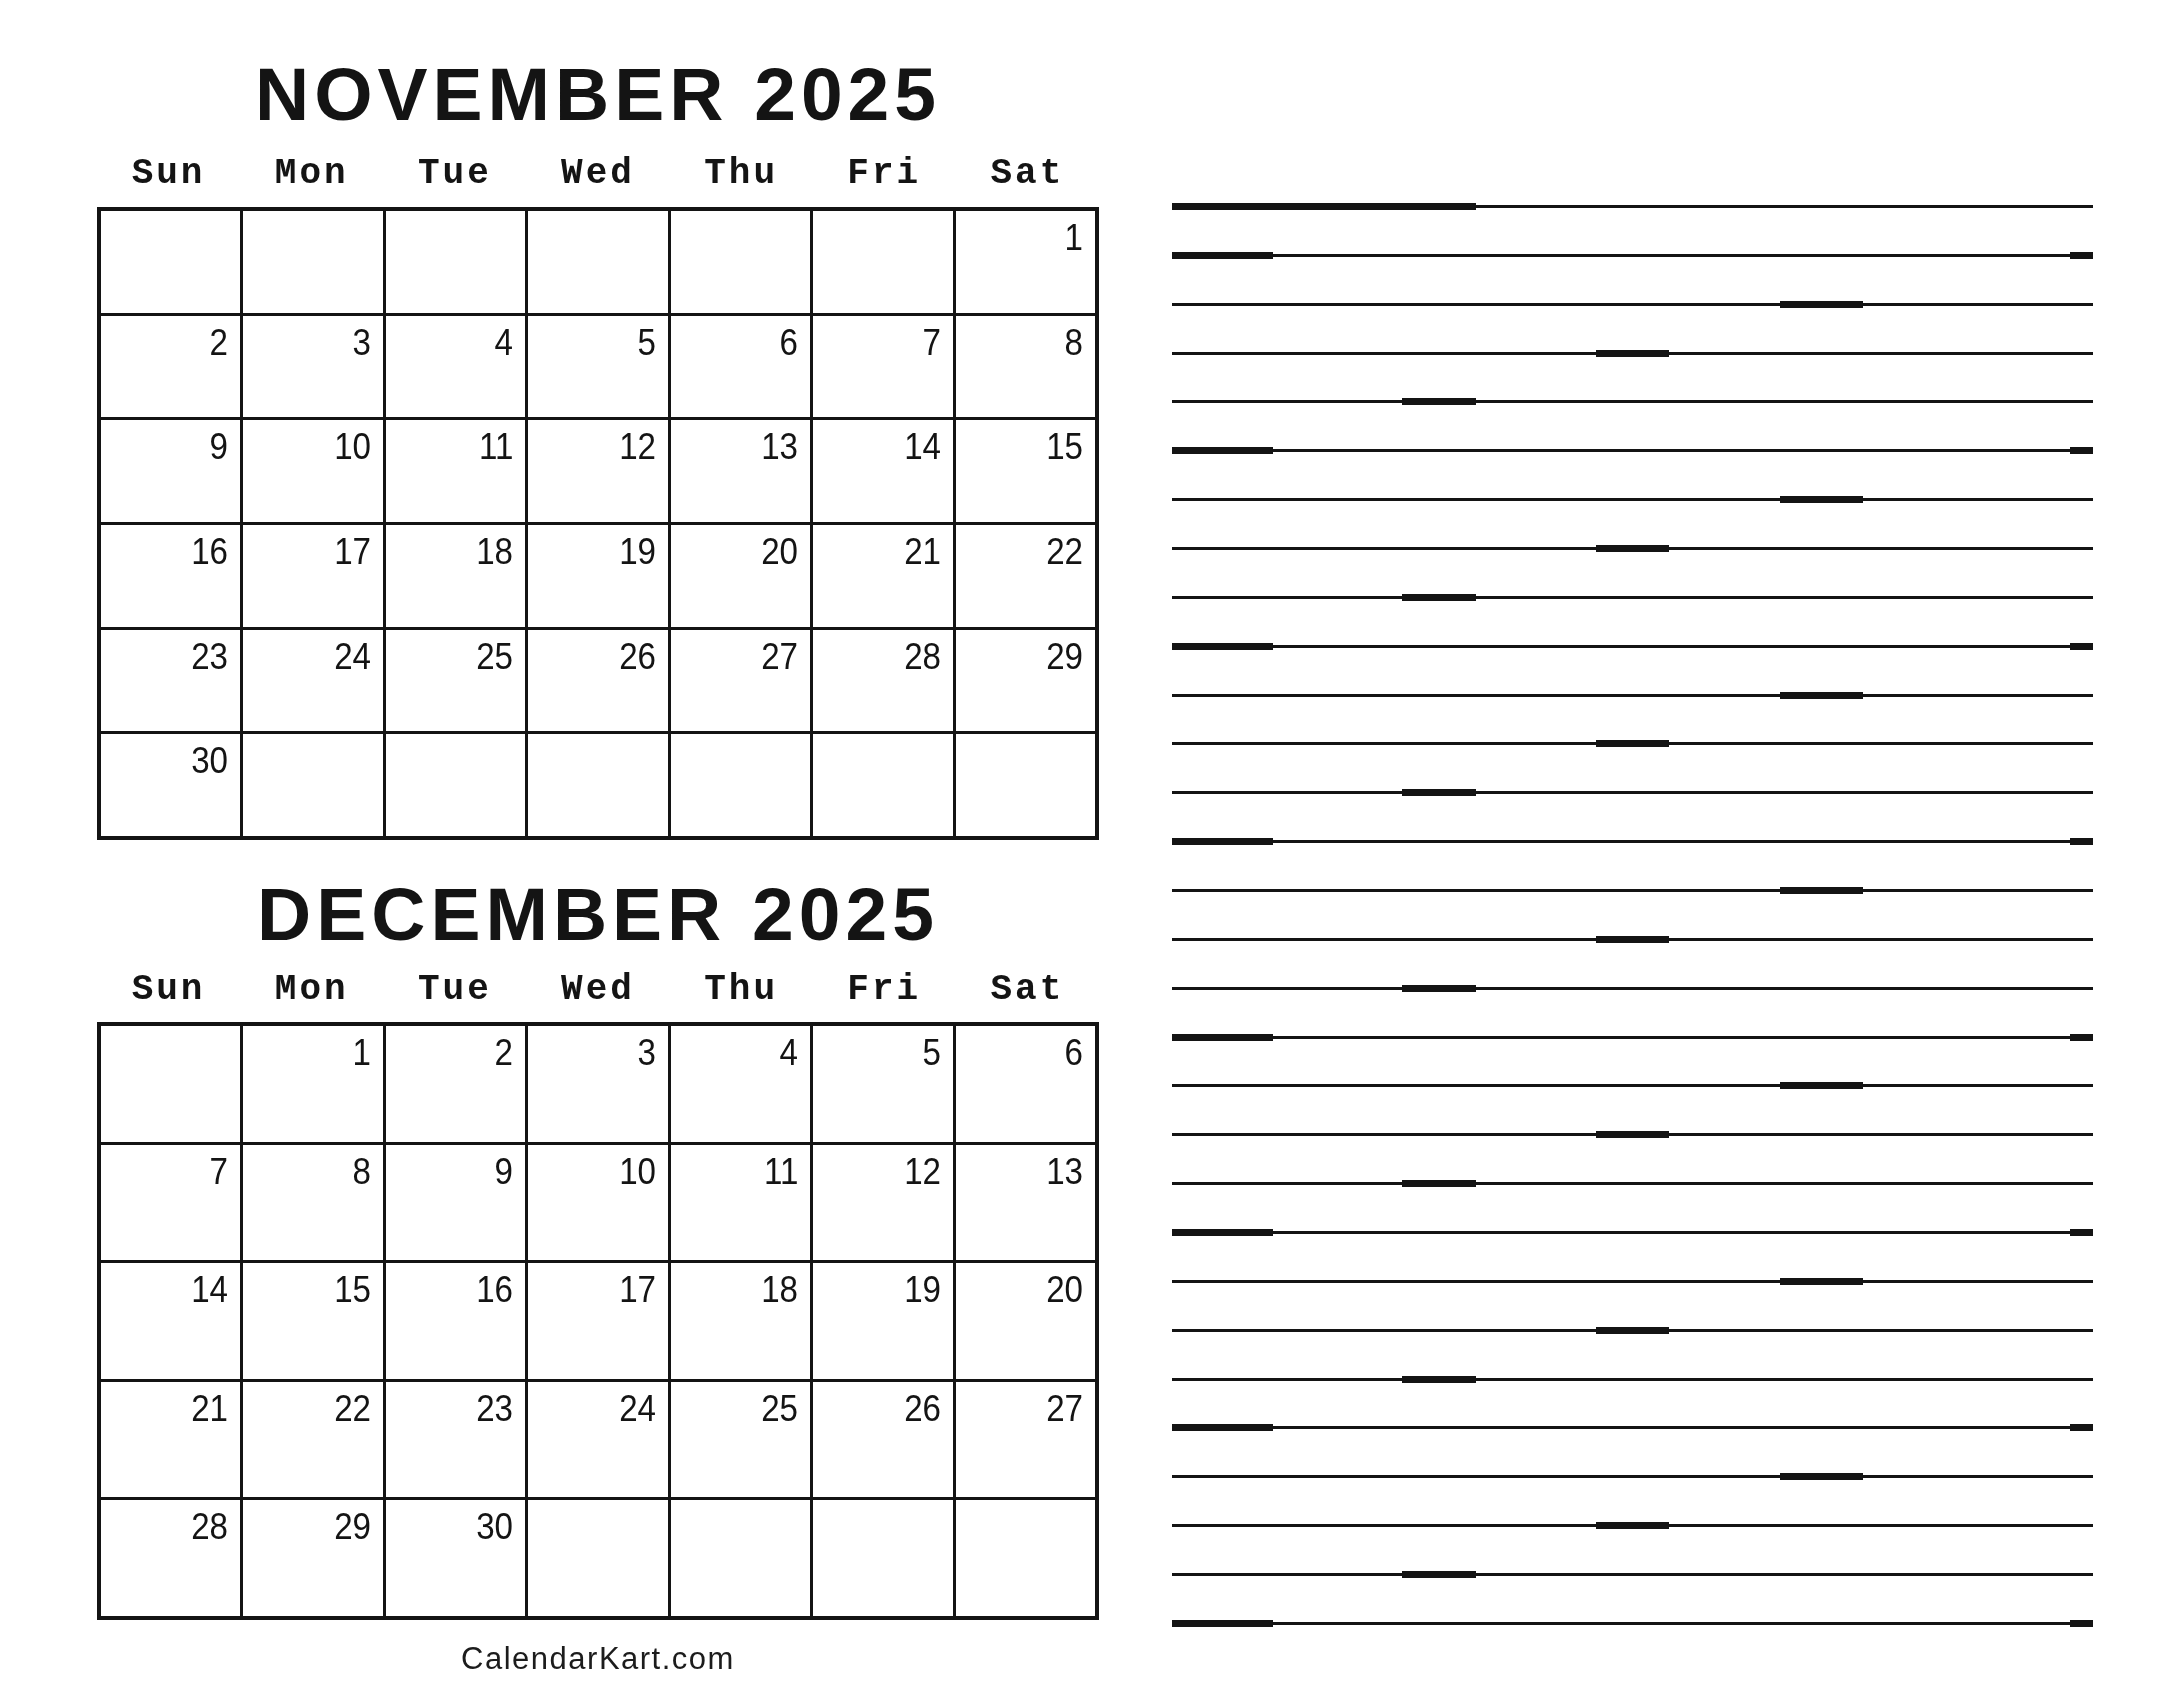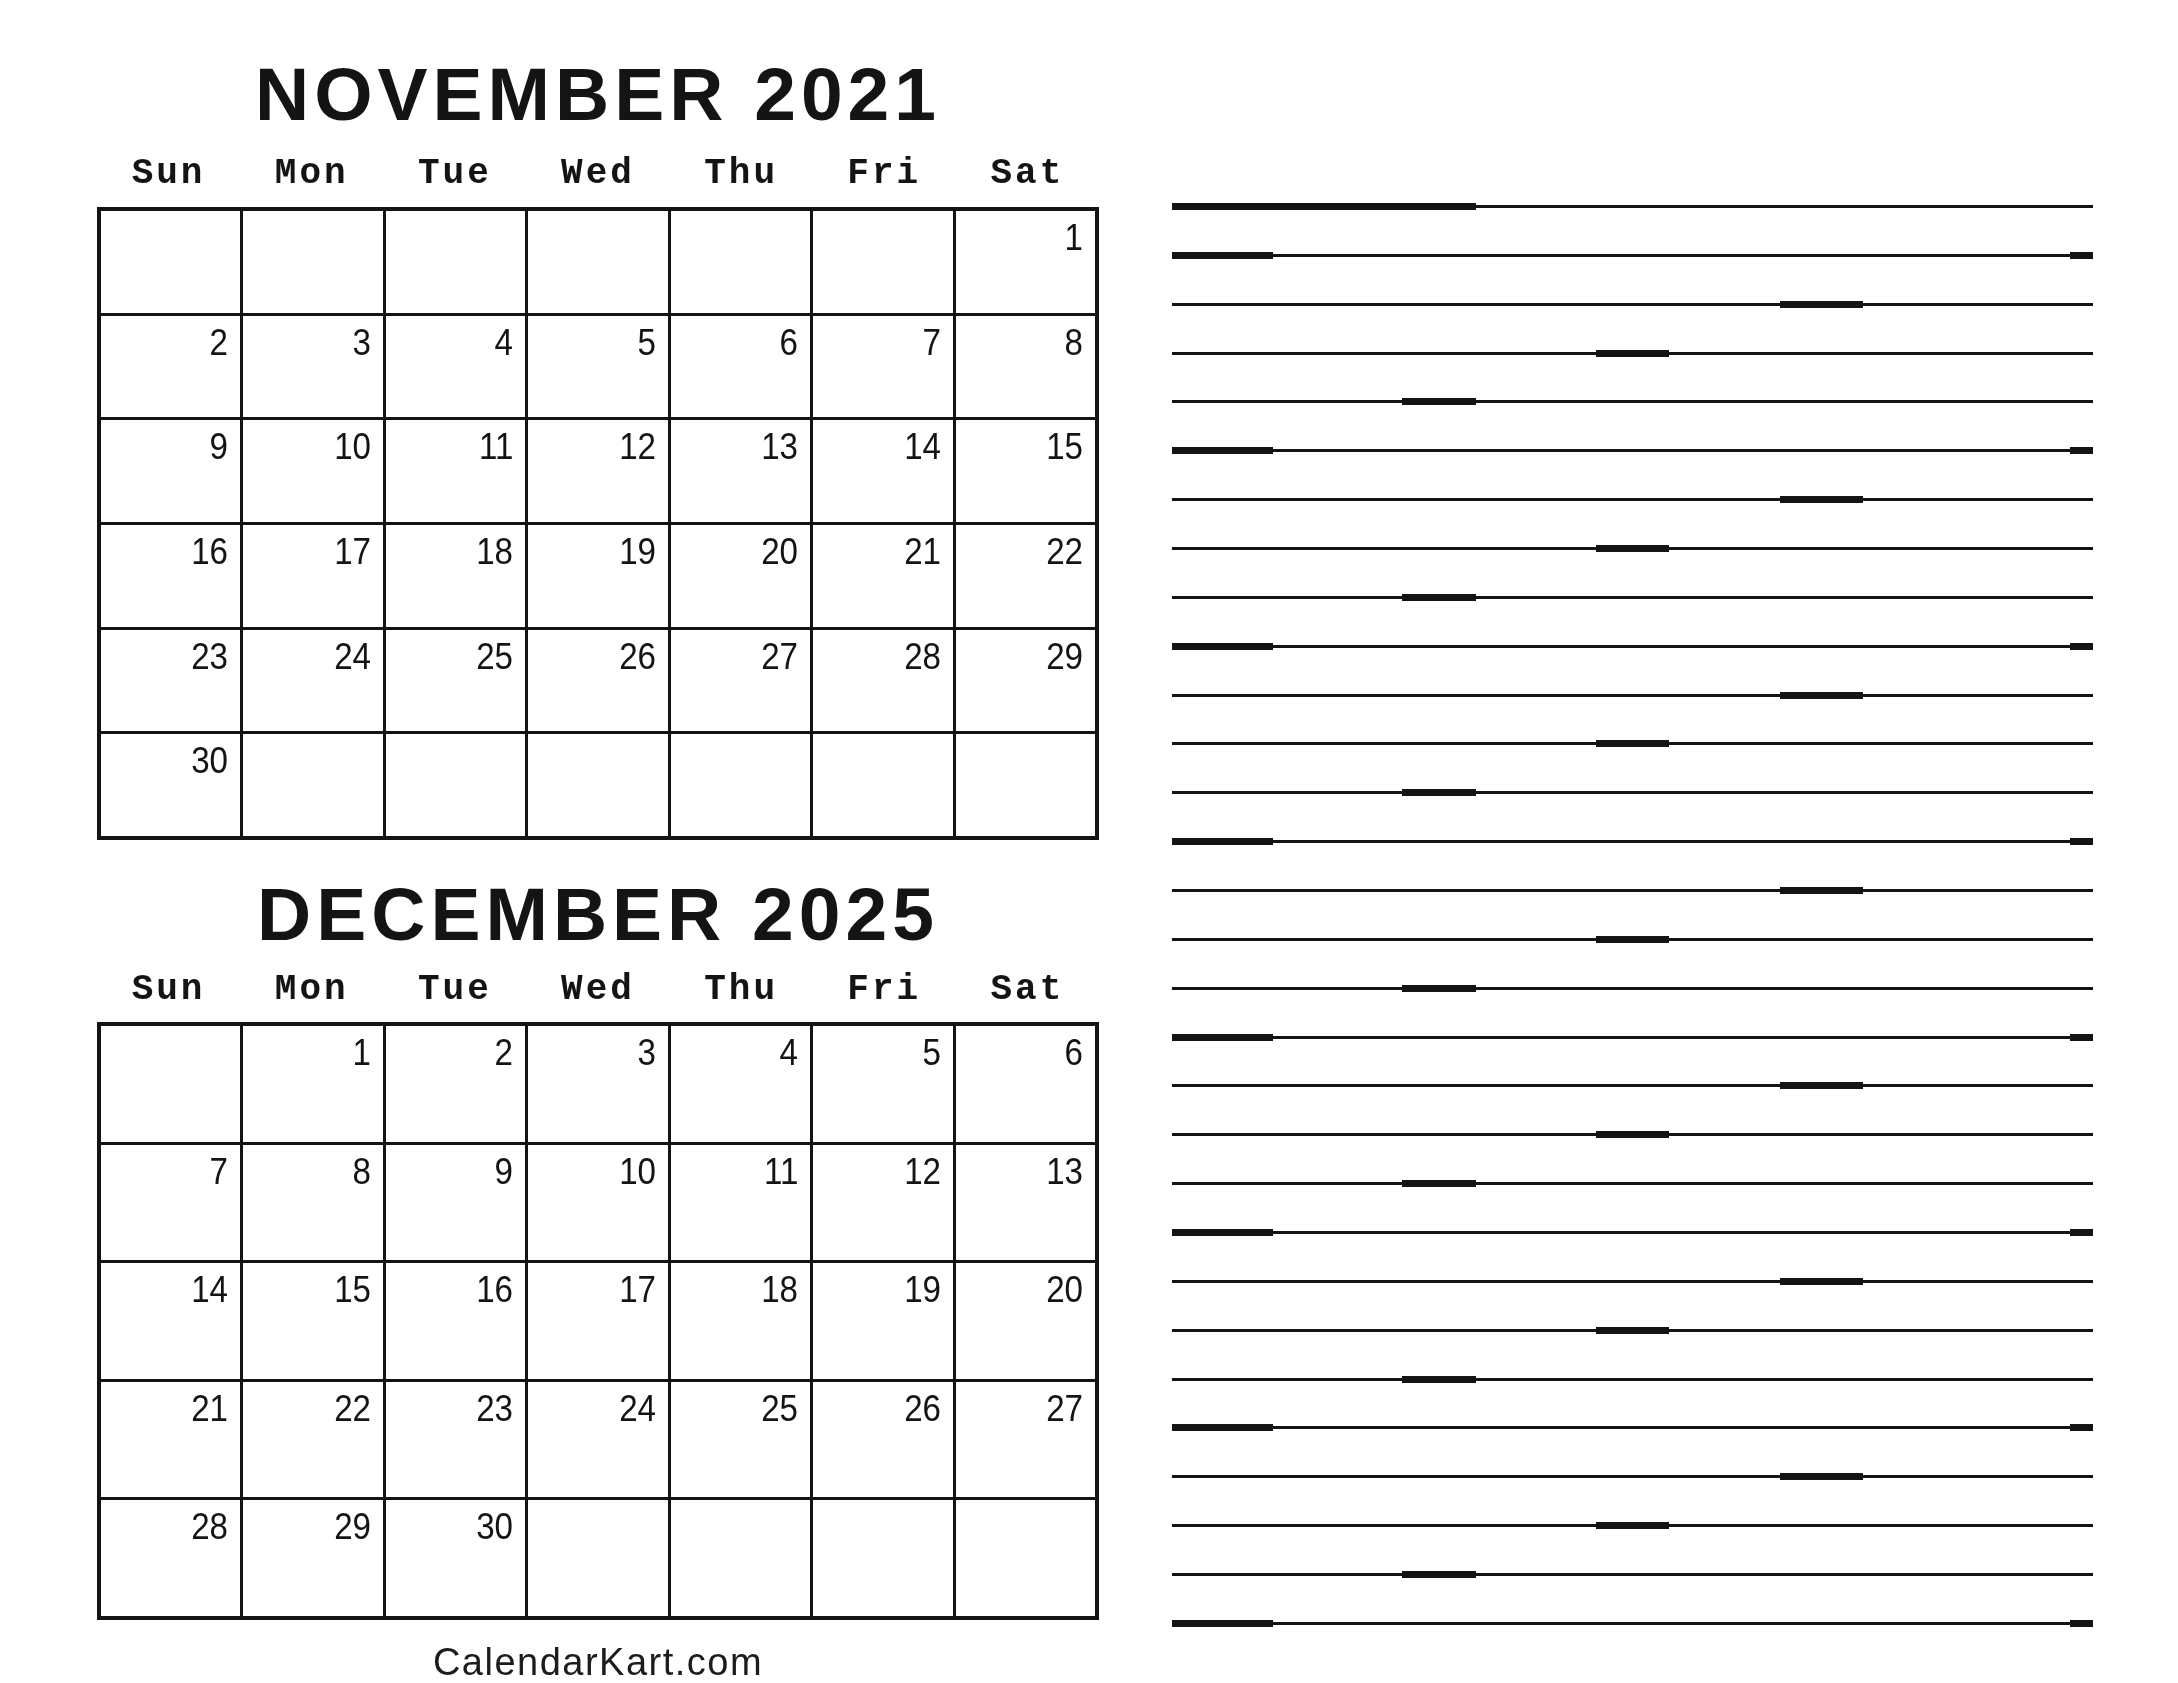--- a/index.html
+++ b/index.html
@@ -64,31 +64,31 @@
     background:var(--ink);
   }
   .bold-seg{
     position:absolute;top:-2px;height:7px;
     background:var(--ink);
   }
   
   .footer{
     position:absolute;left:97px;width:1002px;top:1641px;
     text-align:center;
-    font-size:38px;font-weight:400;letter-spacing:1.5px;
+    font-size:31px;font-weight:400;letter-spacing:1.5px;
     color:#1c1c1c;
   }
 </style>
 </head>
 <body>
 
 <div class="page">
 
   <section>
-    <h1 class="month-title t0">NOVEMBER 2021</h1>
+    <h1 class="month-title t0">NOVEMBER 2025</h1>
     <div class="weekday-row w0">
       <span class="weekday">Sun</span>
       <span class="weekday">Mon</span>
       <span class="weekday">Tue</span>
       <span class="weekday">Wed</span>
       <span class="weekday">Thu</span>
       <span class="weekday">Fri</span>
       <span class="weekday">Sat</span>
     </div>
     <div class="month-grid g0" style="grid-template-rows: repeat(6, 1fr);">

